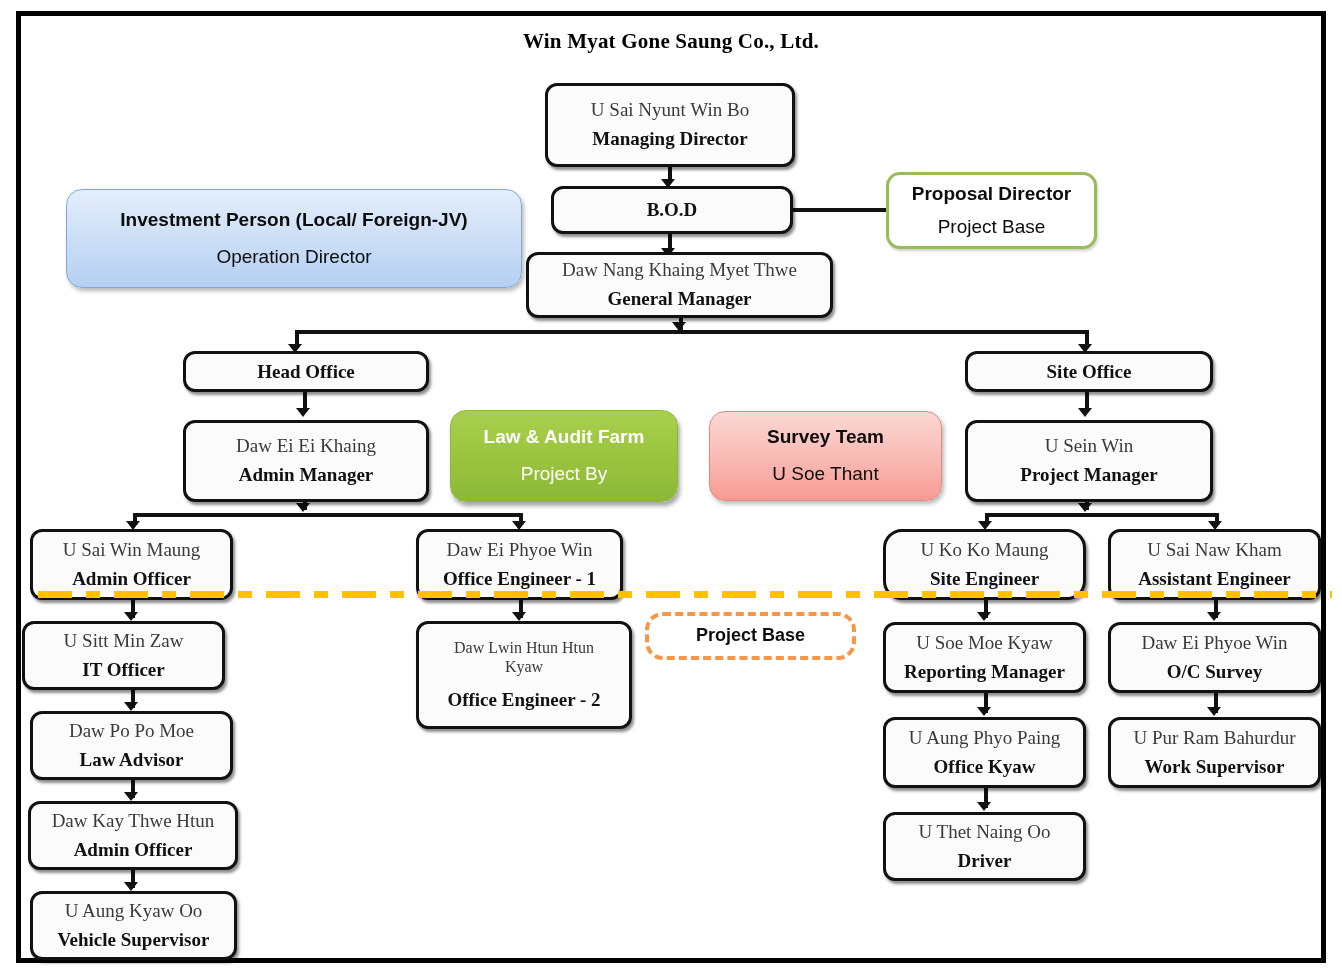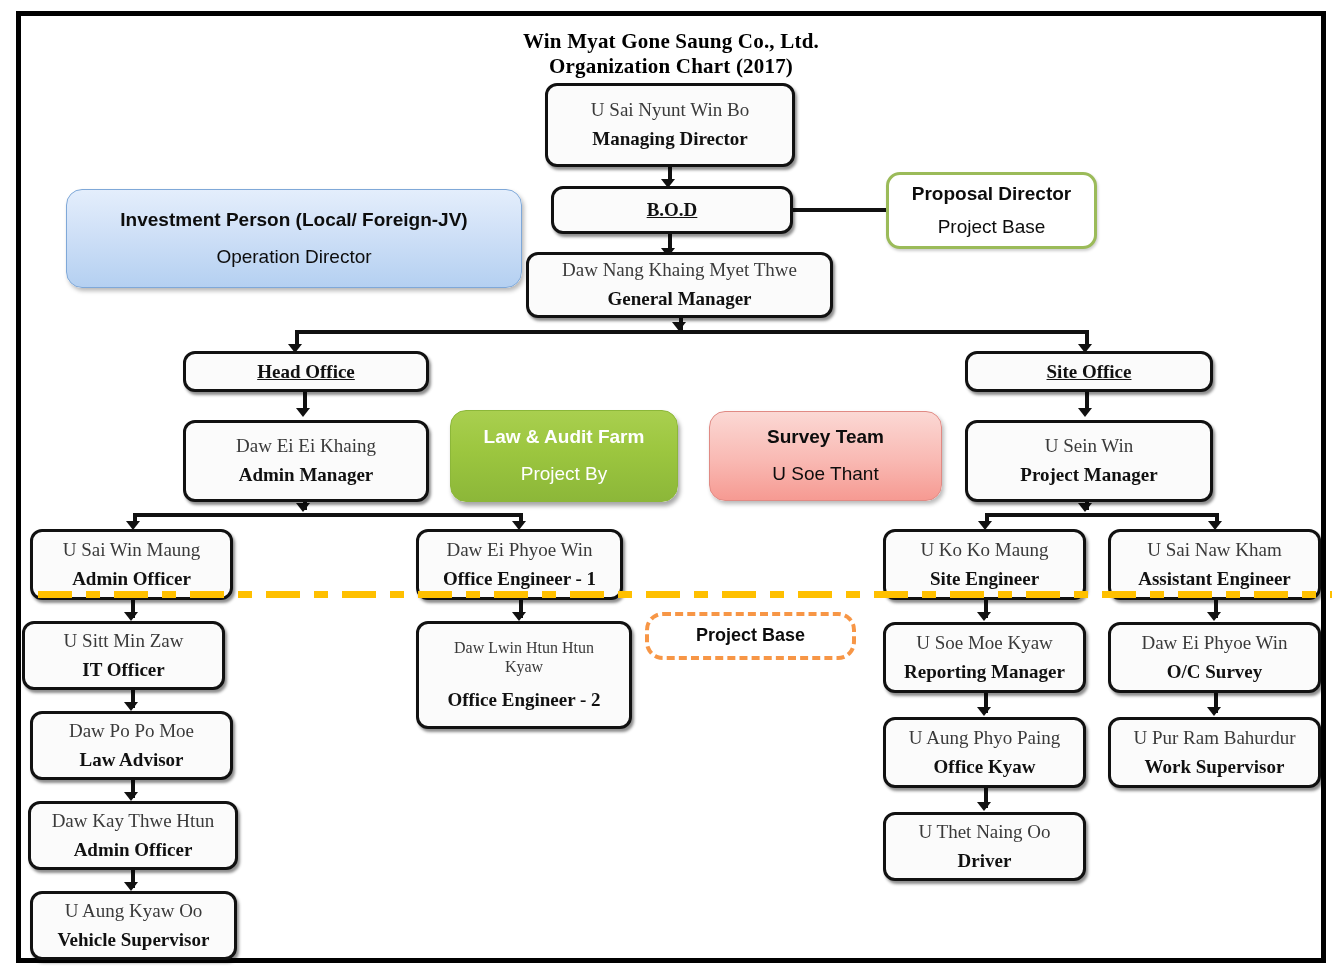--- a/index.html
+++ b/index.html
@@ -63,21 +63,21 @@
     line-height: 1.2;
     color: #3a3a3a;
   }
   .node .rl {
     font-weight: bold;
     font-size: 19px;
     line-height: 1.25;
     color: #111111;
     margin-top: 5px;
   }
-  .node.single .rl { margin-top: 0; text-decoration: underline; }
+  .node.single .rl { margin-top: 0; }
   .node.smallname .nm { font-size: 16px; }
 
   
   .deco {
     position: absolute;
     box-sizing: border-box;
     border-radius: 16px;
     display: flex;
     flex-direction: column;
     align-items: center;
@@ -166,21 +166,20 @@
     );
   }
 </style>
 </head>
 <body>
 
 <div id="canvas">
   <div id="frame"></div>
 
   <div class="title" style="left:471px; top:29px; width:400px;">Win Myat Gone Saung Co., Ltd.</div>
-  <div class="title" style="left:471px; top:54px; width:400px;">Organization Chart  (2017)</div>
 
   <div class="vline" style="left:668px; top:165px; height:18px;"></div>
   <div class="arrow-down sm" style="left:661px; top:179px;"></div>
 
   <div class="vline" style="left:668px; top:233px; height:19px;"></div>
   <div class="arrow-down sm" style="left:661px; top:248px;"></div>
 
   <div class="hline" style="left:792px; top:208px; width:94px;"></div>
 
   <div class="vline" style="left:679px; top:316px; height:16px;"></div>
@@ -292,21 +291,21 @@
 
   <div class="node" style="left:416px; top:529px; width:207px; height:71px;">
     <div class="nm">Daw Ei Phyoe Win</div>
     <div class="rl">Office Engineer - 1</div>
   </div>
   <div class="node smallname" style="left:416px; top:621px; width:216px; height:108px;">
     <div class="nm" style="max-width:170px;">Daw Lwin Htun Htun Kyaw</div>
     <div class="rl" style="margin-top:12px;text-align:center;">Office Engineer - 2</div>
   </div>
 
-  <div class="node" style="left:883px; top:529px; width:203px; height:71px;">
+  <div class="node" style="left:883px; top:529px; width:203px; height:71px;border-radius:19px;">
     <div class="nm">U Ko Ko Maung</div>
     <div class="rl">Site Engineer</div>
   </div>
   <div class="node" style="left:883px; top:622px; width:203px; height:71px;">
     <div class="nm">U Soe Moe Kyaw</div>
     <div class="rl">Reporting Manager</div>
   </div>
   <div class="node" style="left:883px; top:717px; width:203px; height:71px;">
     <div class="nm">U Aung Phyo Paing</div>
     <div class="rl">Office Kyaw</div>

